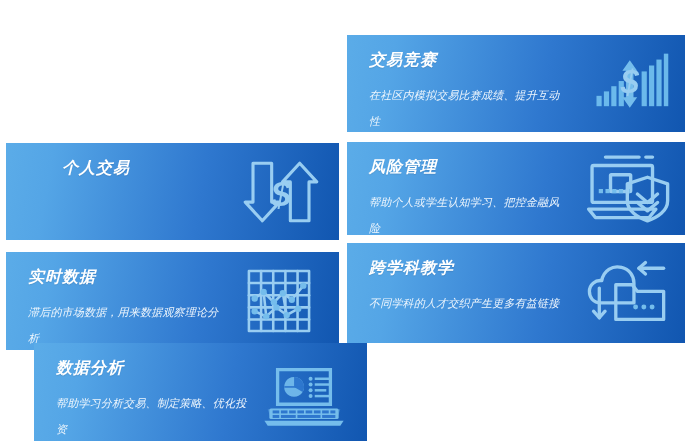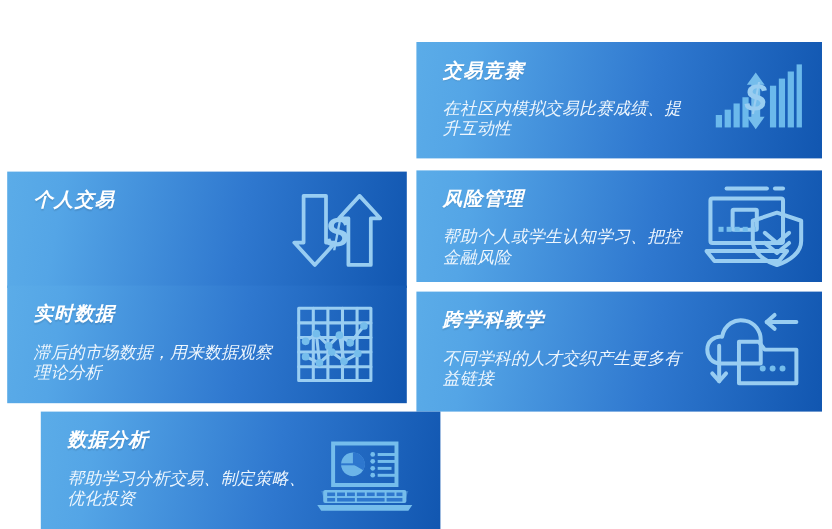--- a/index.html
+++ b/index.html
@@ -26,45 +26,45 @@
     box-sizing: border-box;
     overflow: hidden;
     color: #ffffff;
     background-image: linear-gradient(100deg, #5bace8 0%, #54a5e6 14%, #2f78cf 58%, #1156b0 100%);
   }
   
   .col-left  { left: 6px;   width: 333px; }
   .col-right { left: 347px; width: 338px; }
 
   .r-a { top: 35px;  height: 97px; }
-  .r-b { top: 143px; height: 97px; }
+  .r-b { top: 143px; height: 97px; padding-left: 34px; }
   .r-c { top: 142px; height: 93px; }
-  .r-d { top: 238px; height: 98px; }
+  .r-d { top: 252px; height: 98px; }
   .r-e { top: 243px; height: 100px; }
   .r-f { top: 343px; height: 105px; margin-left: 28px; }
 
   .card-inner {
     position: relative;
     height: 100%;
     padding: 16px 20px 10px 22px;
     box-sizing: border-box;
     font-style: italic;
   }
   .card-title {
     font-size: 16px;
     font-weight: bold;
     letter-spacing: 1px;
     margin: 0 0 13px 0;
     line-height: 18px;
     color: #ffffff;
     text-shadow: 0 1px 1px rgba(0,0,0,0.10);
   }
   .card-desc {
-    font-size: 14px;
-    line-height: 17px;
+    font-size: 11px;
+    line-height: 26px;
     margin: 0;
     max-width: 200px;
     color: #eef6fd;
     letter-spacing: 0.2px;
   }
   .card-icon {
     position: absolute;
     right: 18px;
     top: 50%;
     transform: translateY(-50%);

